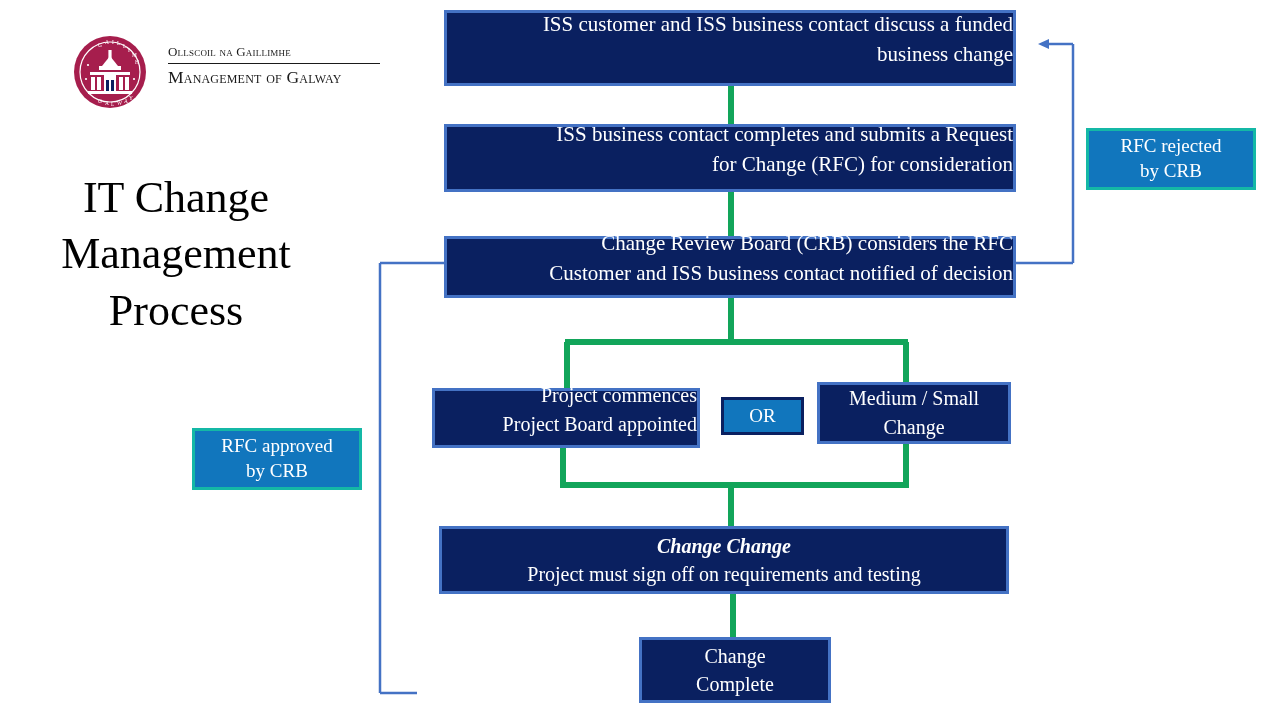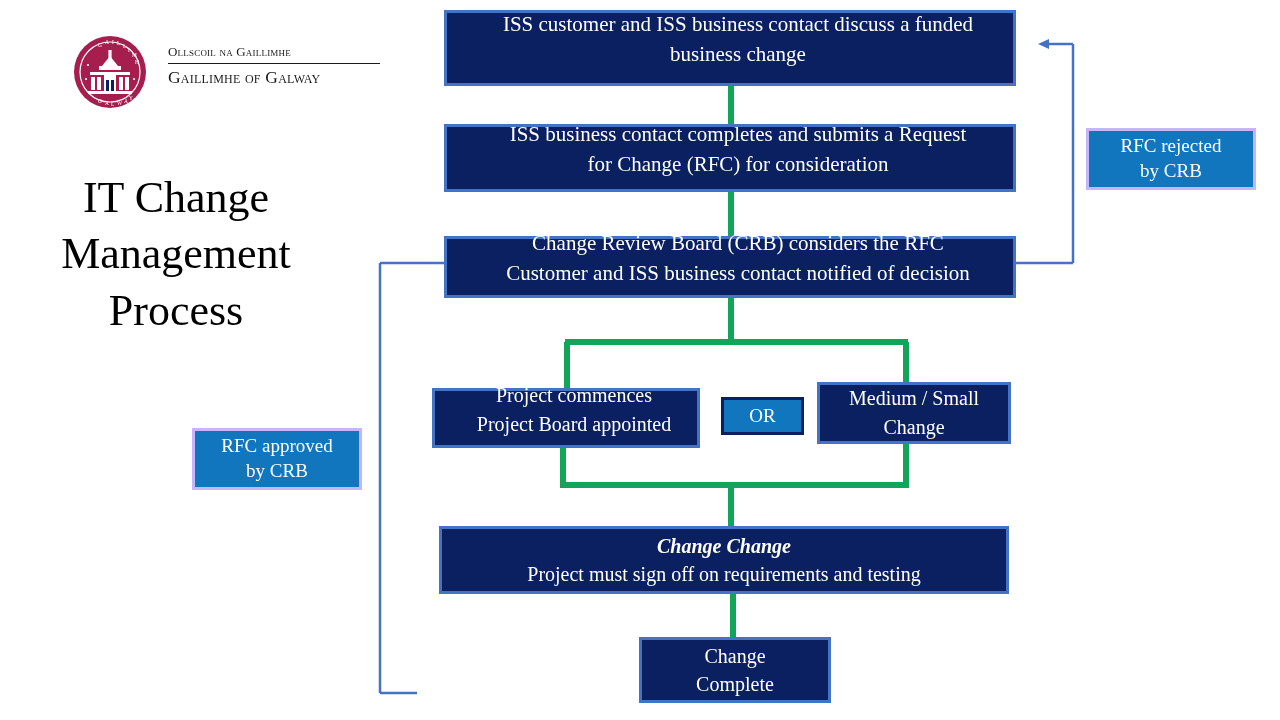--- a/index.html
+++ b/index.html
@@ -88,38 +88,38 @@
     color: #ffffff;
     font-family: "Liberation Serif", "DejaVu Serif", serif;
     display: flex;
     flex-direction: column;
     justify-content: center;
   }
   .node .line {
     white-space: nowrap;
   }
   .node.left-text {
-    align-items: center;
+    align-items: flex-end;
     padding: 0 0 16px 16px;
   }
   .node.center-text {
     align-items: center;
     text-align: center;
   }
   .node .emph {
     font-weight: bold;
     font-style: italic;
   }
 
   
   .callout {
     position: absolute;
     box-sizing: border-box;
     background: #1176bd;
-    border: 3px solid #c4b5fd;
+    border: 3px solid #14b8a6;
     color: #ffffff;
     font-family: "Liberation Serif", "DejaVu Serif", serif;
     display: flex;
     flex-direction: column;
     align-items: center;
     justify-content: center;
     text-align: center;
     line-height: 1.3;
   }
   .badge {
@@ -189,21 +189,21 @@
         <text x="57" y="66">Y</text>
       </g>
       <g fill="#ffffff">
         <circle cx="16" cy="31" r="1.1"></circle>
         <circle cx="14" cy="45" r="1.1"></circle>
         <circle cx="62" cy="45" r="1.1"></circle>
       </g>
     </svg>
     <div id="wordmark">
       <div class="wm-line" id="wm-top">Ollscoil na Gaillimhe</div>
-      <div class="wm-line" id="wm-bottom">Gaillimhe of Galway</div>
+      <div class="wm-line" id="wm-bottom">Management of Galway</div>
     </div>
   </div>
 
   <div id="slide-title">IT Change Management Process</div>
 
   <svg id="wires">
 
     <line x1="731" y1="86" x2="731" y2="124" stroke="#12a55a" stroke-width="6"></line>
 
     <line x1="731" y1="192" x2="731" y2="236" stroke="#12a55a" stroke-width="6"></line>

